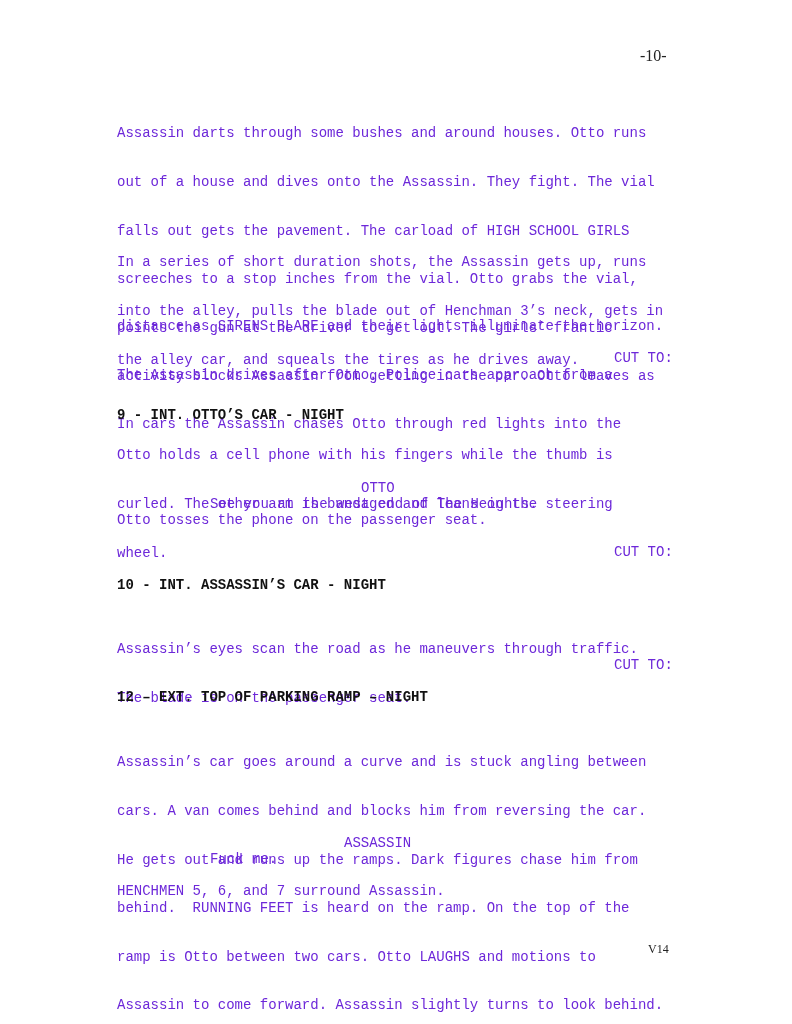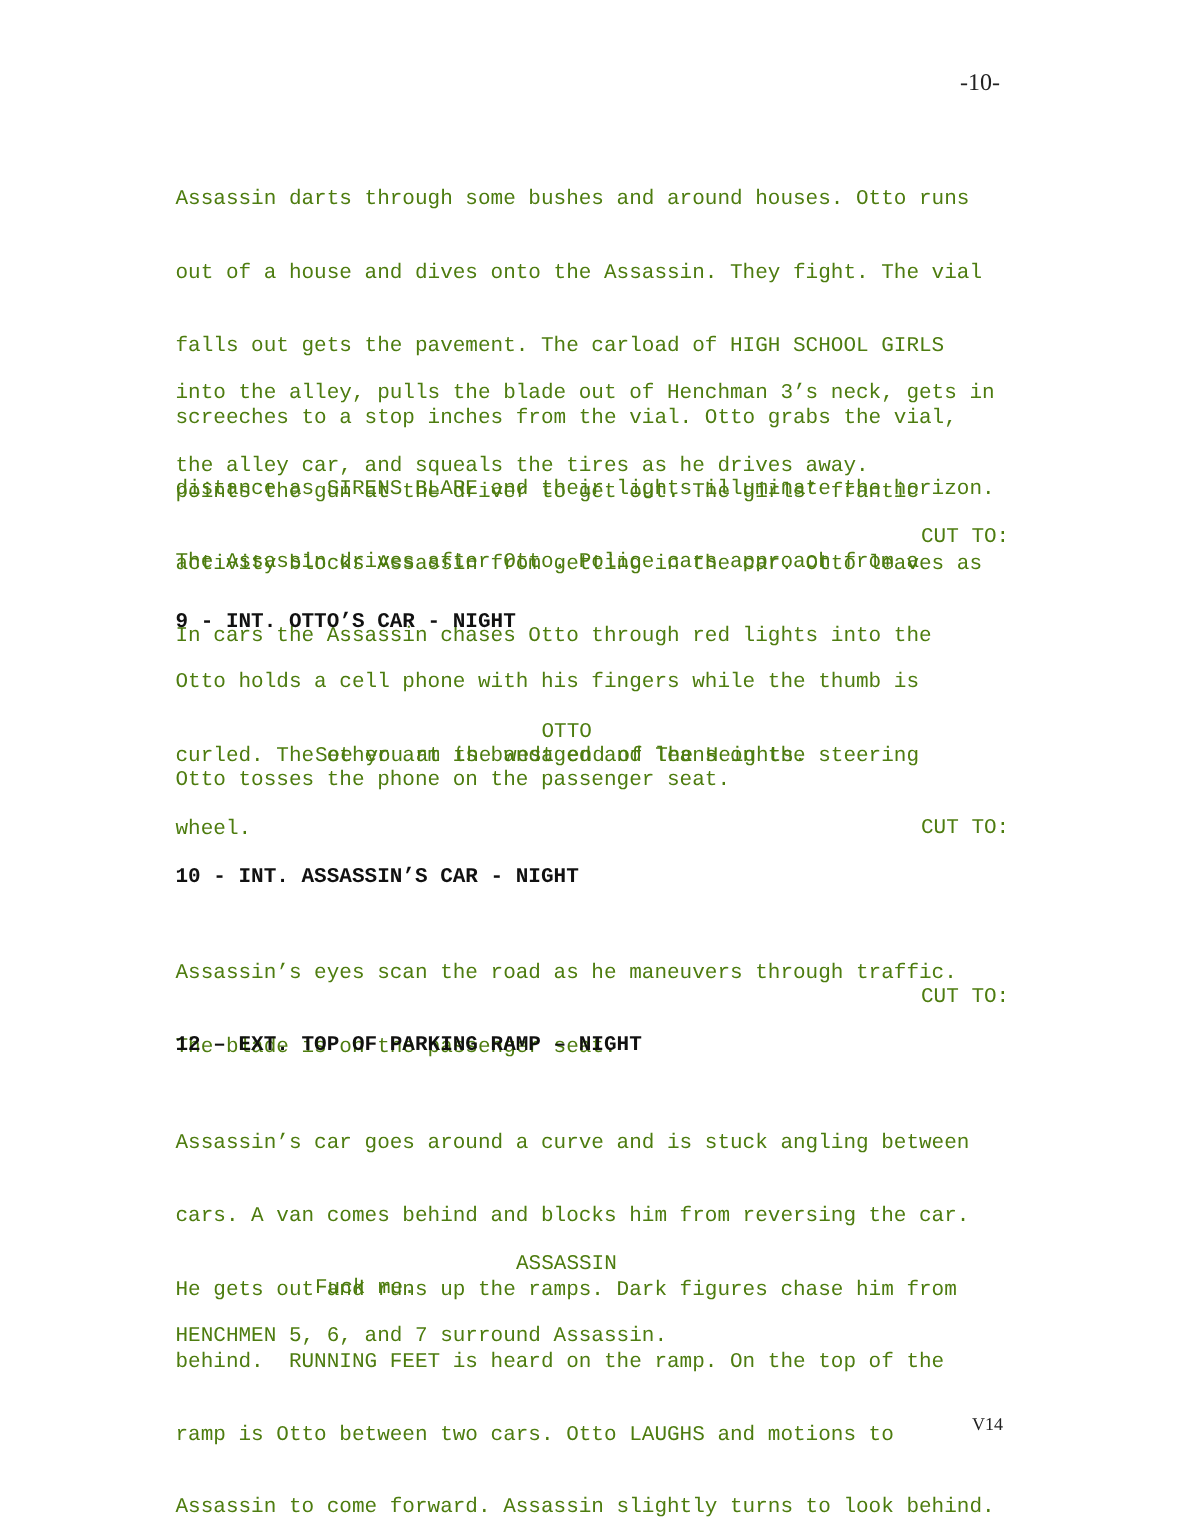--- a/index.html
+++ b/index.html
@@ -32,21 +32,21 @@
     top: 942px;
     left: 648px;
     font-family: "Liberation Serif", "DejaVu Serif", serif;
     font-size: 12px;
     color: #222;
   }
   .mono {
     font-family: "Liberation Mono", "DejaVu Sans Mono", monospace;
     font-size: 14px;
     line-height: 16.2px;
-    color: #4d7c0f;
+    color: #6d28d9;
     white-space: pre;
     position: absolute;
     left: 117px;
   }
   .heading {
     font-weight: bold;
     color: #111;
   }
   .right {
     position: absolute;
@@ -63,20 +63,21 @@
   <div class="mono" style="top:93px;">
     <div>Assassin darts through some bushes and around houses. Otto runs</div>
     <div>out of a house and dives onto the Assassin. They fight. The vial</div>
     <div>falls out gets the pavement. The carload of HIGH SCHOOL GIRLS</div>
     <div>screeches to a stop inches from the vial. Otto grabs the vial,</div>
     <div>points the gun at the driver to get out. The girls’ frantic</div>
     <div>activity blocks Assassin from getting in the car. Otto leaves as</div>
   </div>
 
   <div class="mono" style="top:222px;">
+    <div>In a series of short duration shots, the Assassin gets up, runs</div>
     <div>into the alley, pulls the blade out of Henchman 3’s neck, gets in</div>
     <div>the alley car, and squeals the tires as he drives away.</div>
   </div>
 
   <div class="mono" style="top:286px;">
     <div>distance as SIRENS BLARE and their lights illuminate the horizon.</div>
     <div>The Assassin drives after Otto. Police cars approach from a</div>
     <div>In cars the Assassin chases Otto through red lights into the</div>
   </div>
 

